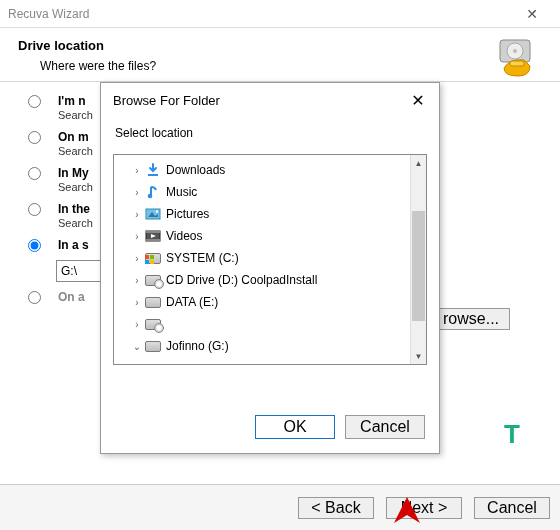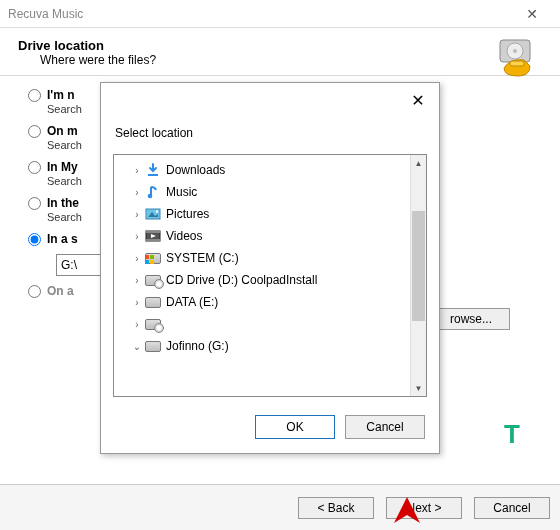--- a/index.html
+++ b/index.html
@@ -2,33 +2,33 @@
 <html><head>
 <meta charset="utf-8">
 <style>
   * { box-sizing: border-box; font-family: "Segoe UI", Tahoma, sans-serif; }
   body { margin:0; background:#fff; width:560px; height:530px; position:relative; overflow:hidden; font-size:12px; color:#000;}
   .titlebar { height:28px; border-bottom:1px solid #ddd; display:flex; align-items:center; padding:0 8px; color:#888; font-size:12px;}
   .titlebar .spacer{flex:1;}
   .titlebar .close{width:40px;text-align:center;font-size:14px;color:#555;}
   .header-area{padding:10px 18px 8px 18px; position:relative;}
   .header-title{font-weight:bold;font-size:13px;}
-  .header-sub{padding-left:22px;font-size:12px;margin-top:0;}
+  .header-sub{padding-left:22px;font-size:12px;margin-top:6px;}
   .hdr-icon{position:absolute;right:20px;top:8px;}
   .hr{border-top:1px solid #d8d8d8;margin:0;}
   .options{padding:12px 28px;}
   .opt{display:flex;align-items:flex-start;margin-bottom:8px;}
   .opt input[type=radio]{margin:1px 6px 0 0;}
-  .opt .lbl{font-size:12px;}
+  .opt .lbl{font-size:12px;margin-left:11px;}
   .opt .lbl .ttl{font-weight:bold;font-size:12px;}
   .opt .lbl .desc{font-size:11px;color:#333;}
   .opt.dim{color:#888;}
   .inline-row{display:flex;align-items:center;margin-left:28px;margin-top:6px;}
   .inline-row input[type=text]{width:250px;height:22px;border:1px solid #888;padding:0 4px;font-size:12px;}
-  .btn{height:22px;border:1px solid #999;background:#efefef;font-size:12px;padding:0 10px;display:inline-flex;align-items:center;justify-content:center;}
+  .btn{height:22px;border:1px solid #999;background:#efefef;font-size:16px;padding:0 10px;display:inline-flex;align-items:center;justify-content:center;}
   .browse-btn{width:78px;margin-left:8px;}
   .bottombar{position:absolute;bottom:0;left:0;right:0;height:46px;border-top:1px solid #ccc;background:#f5f5f5;display:flex;align-items:center;justify-content:flex-end;padding:0 10px;gap:12px;}
   .bottombar .btn{width:76px;}
   .arrow-red{position:absolute;bottom:2px;left:392px;pointer-events:none;}
 
   .modal-backdrop{position:absolute;inset:0;}
   .modal{position:absolute;left:100px;top:82px;width:340px;height:372px;border:1px solid #999;background:#fff;box-shadow:2px 2px 6px rgba(0,0,0,0.25);display:flex;flex-direction:column;}
   .modal-title{display:flex;align-items:center;padding:8px 10px 4px 12px;font-size:13px;}
   .modal-title .spacer{flex:1;}
   .modal-close{font-size:16px;width:22px;text-align:center;cursor:default;}
@@ -39,32 +39,32 @@
   .tree-scrollbar .sb-btn{position:absolute;left:0;right:0;height:16px;background:#f0f0f0;display:flex;align-items:center;justify-content:center;font-size:8px;color:#555;}
   .tree-scrollbar .sb-btn.up{top:0;}
   .tree-scrollbar .sb-btn.dn{bottom:0;}
   .tree-scrollbar .thumb{position:absolute;top:56px;height:110px;left:1px;right:1px;background:#c8c8c8;}
   .node{display:flex;align-items:center;height:22px;padding-left:10px;}
   .node .exp{width:14px;text-align:center;color:#666;font-size:10px;}
   .node .ico{width:18px;text-align:center;}
   .node .txt{padding-left:4px;}
   .node svg{display:block;}
   .modal-footer{display:flex;justify-content:flex-end;gap:10px;padding:10px 14px 14px 0;}
-  .modal-footer .btn{width:80px;height:24px;}
+  .modal-footer .btn{width:80px;height:24px;margin-top:32px;}
   .modal-footer .ok{border:1.5px solid #1a73c0;background:#fff;}
 
   .T-mark{position:absolute;right:40px;bottom:80px;color:#18b07a;font-weight:bold;font-size:26px;font-family:Arial;}
   .drive-ico{width:16px;height:11px;background:linear-gradient(#dedede,#bfbfbf);border:1px solid #777;border-radius:2px;position:relative;}
   .drive-ico.cd::after{content:"";position:absolute;right:-4px;bottom:-4px;width:8px;height:8px;border:1px solid #888;border-radius:50%;background:radial-gradient(#fff 30%,#ccc 70%);}
 </style>
 </head>
 <body>
 
 <div class="titlebar">
-  <span>Recuva Music</span>
+  <span>Recuva Wizard</span>
   <span class="spacer"></span>
   <span class="close">✕</span>
 </div>
 
 <div class="header-area">
   <div class="header-title">Drive location</div>
   <div class="header-sub">Where were the files?</div>
   <div class="hdr-icon">
     <svg width="44" height="44" viewBox="0 0 44 44">
       <rect x="4" y="4" width="30" height="22" rx="3" fill="#d0d0d0" stroke="#888"></rect>
@@ -128,20 +128,21 @@
   <svg width="30" height="28">
       <polygon points="15,0 28,26 15,18 2,26" fill="#d40000"></polygon>
     </svg>
 </div>
 
 <div class="T-mark">T</div>
 
 <div class="modal-backdrop"></div>
 <div class="modal">
   <div class="modal-title">
+    <span>Browse For Folder</span>
     <span class="spacer"></span>
     <span class="modal-close">✕</span>
   </div>
   <div class="modal-sub">Select location</div>
 
   <div class="tree-wrap">
     <div class="tree" id="tree">
         <div class="node" style="padding-left: 14px;">
           <span class="exp">›</span>
           <span class="ico" style="position:relative;display:inline-flex;align-items:center;justify-content:center;">

